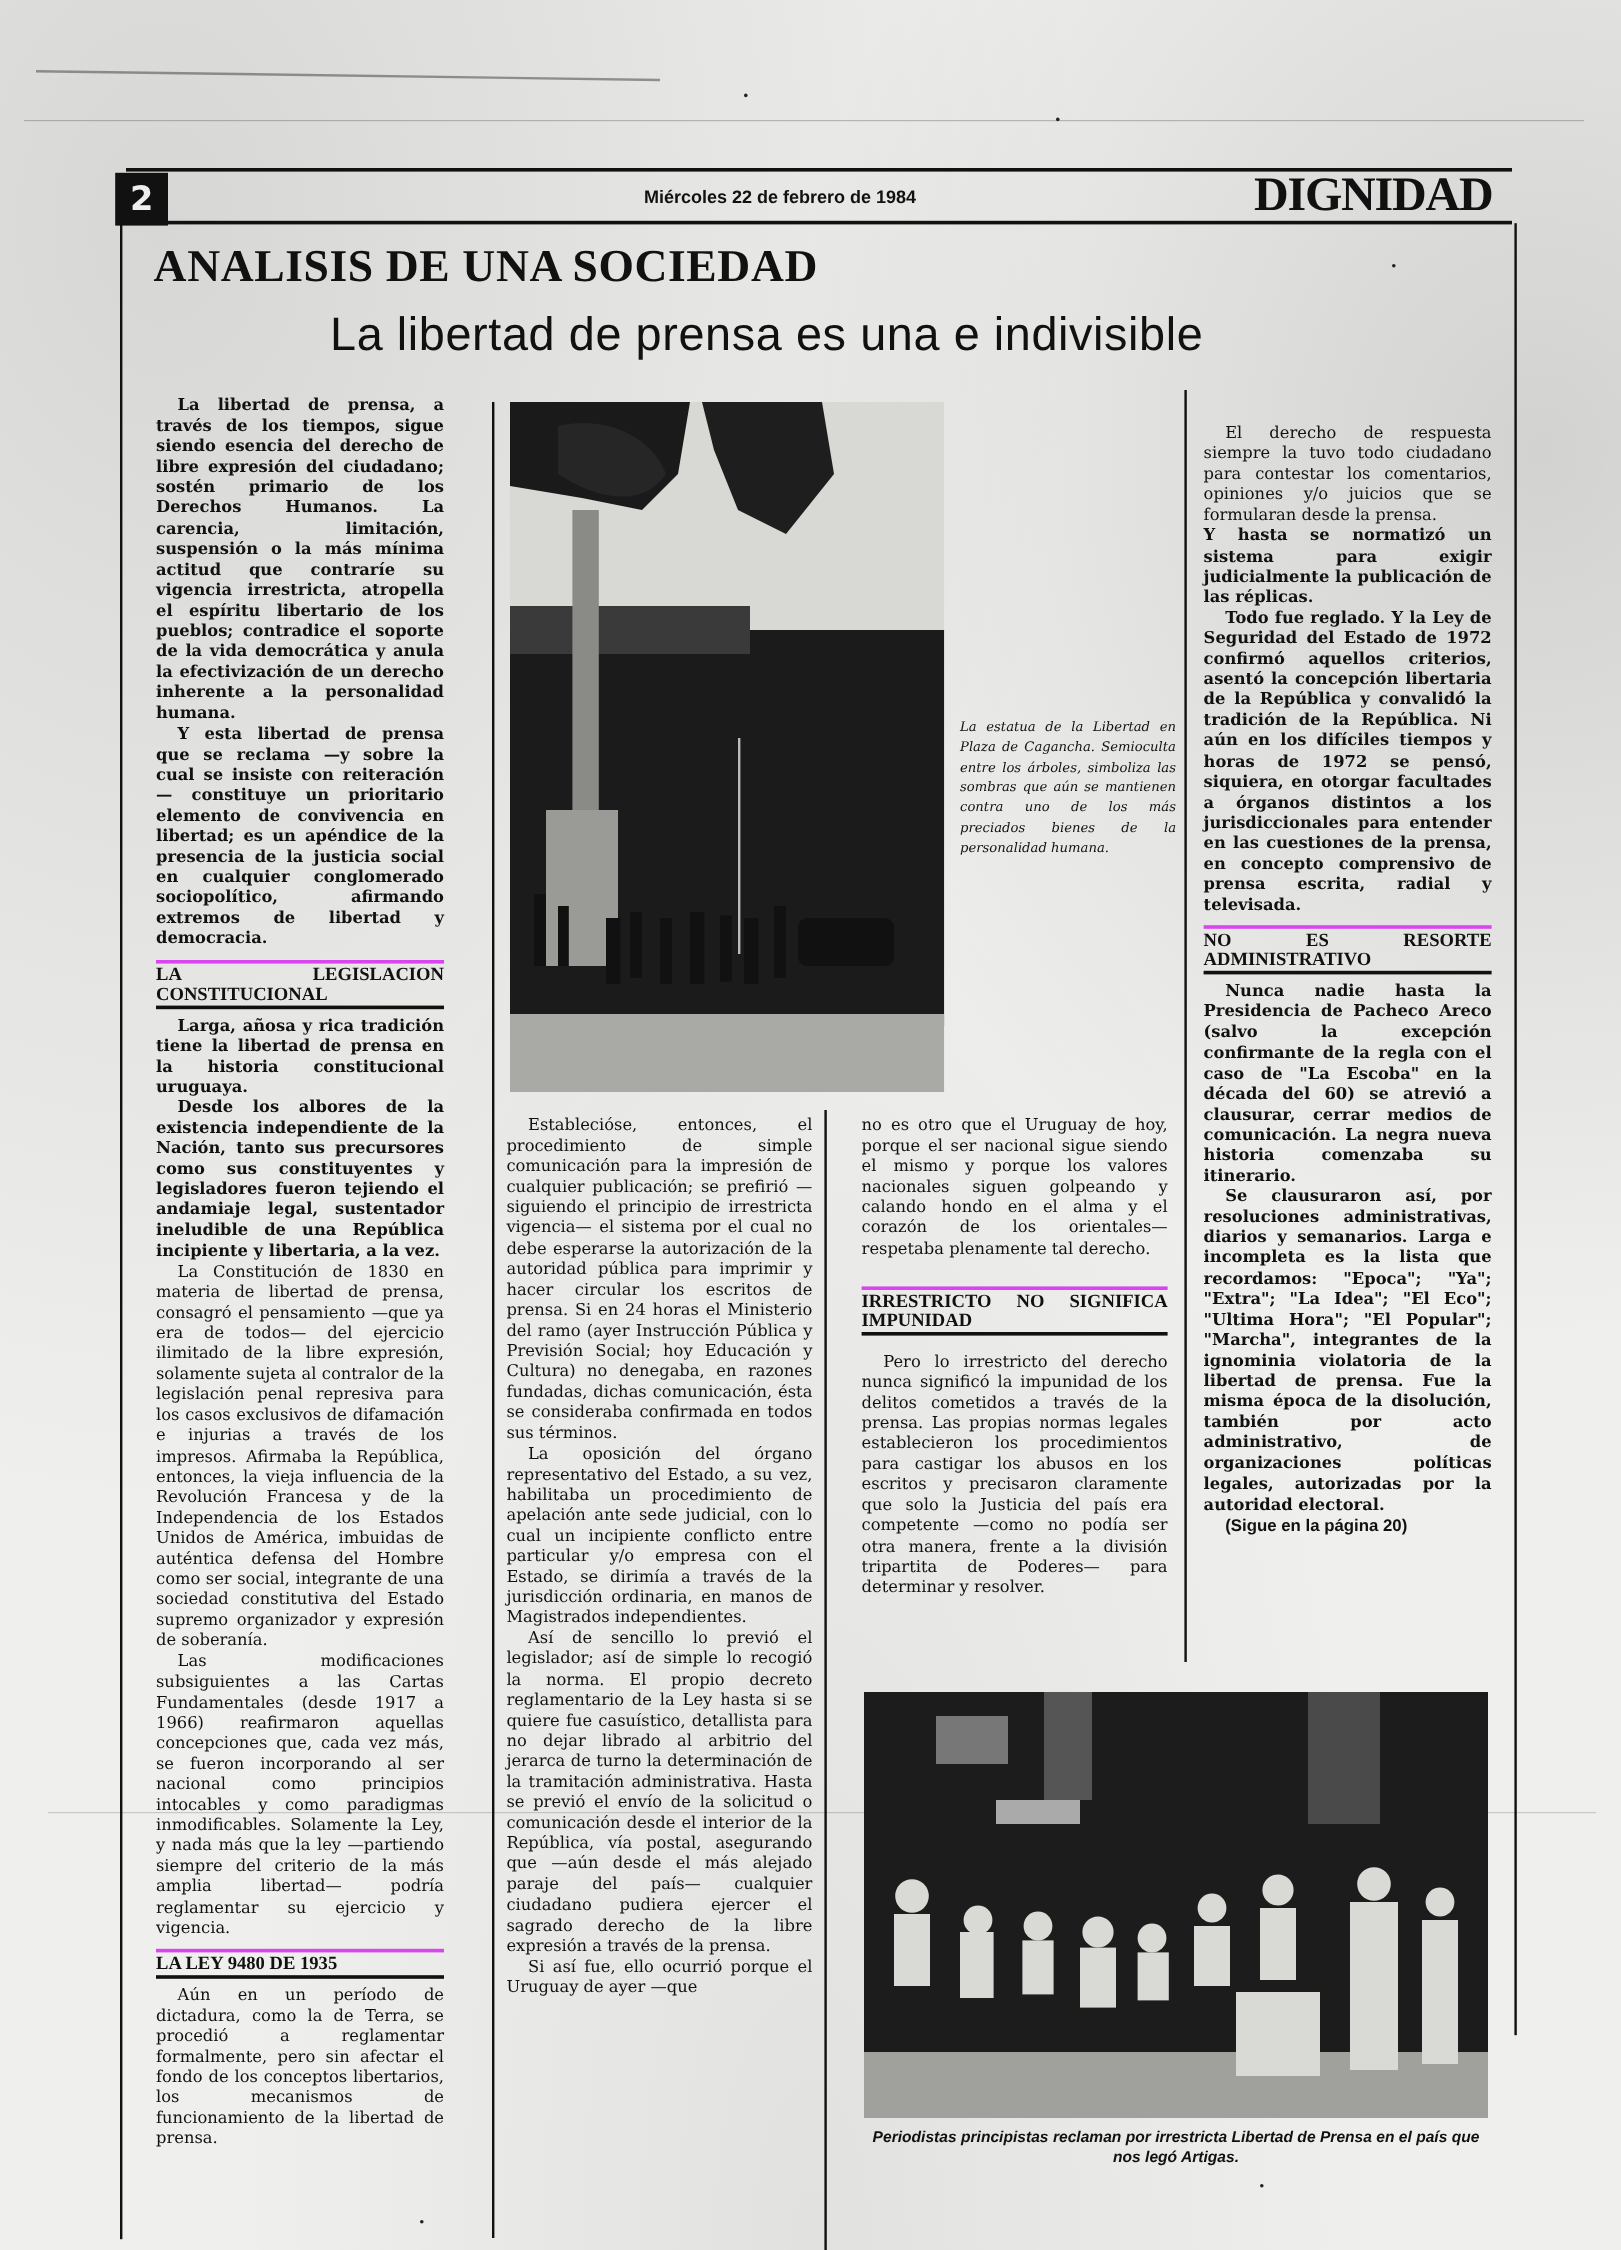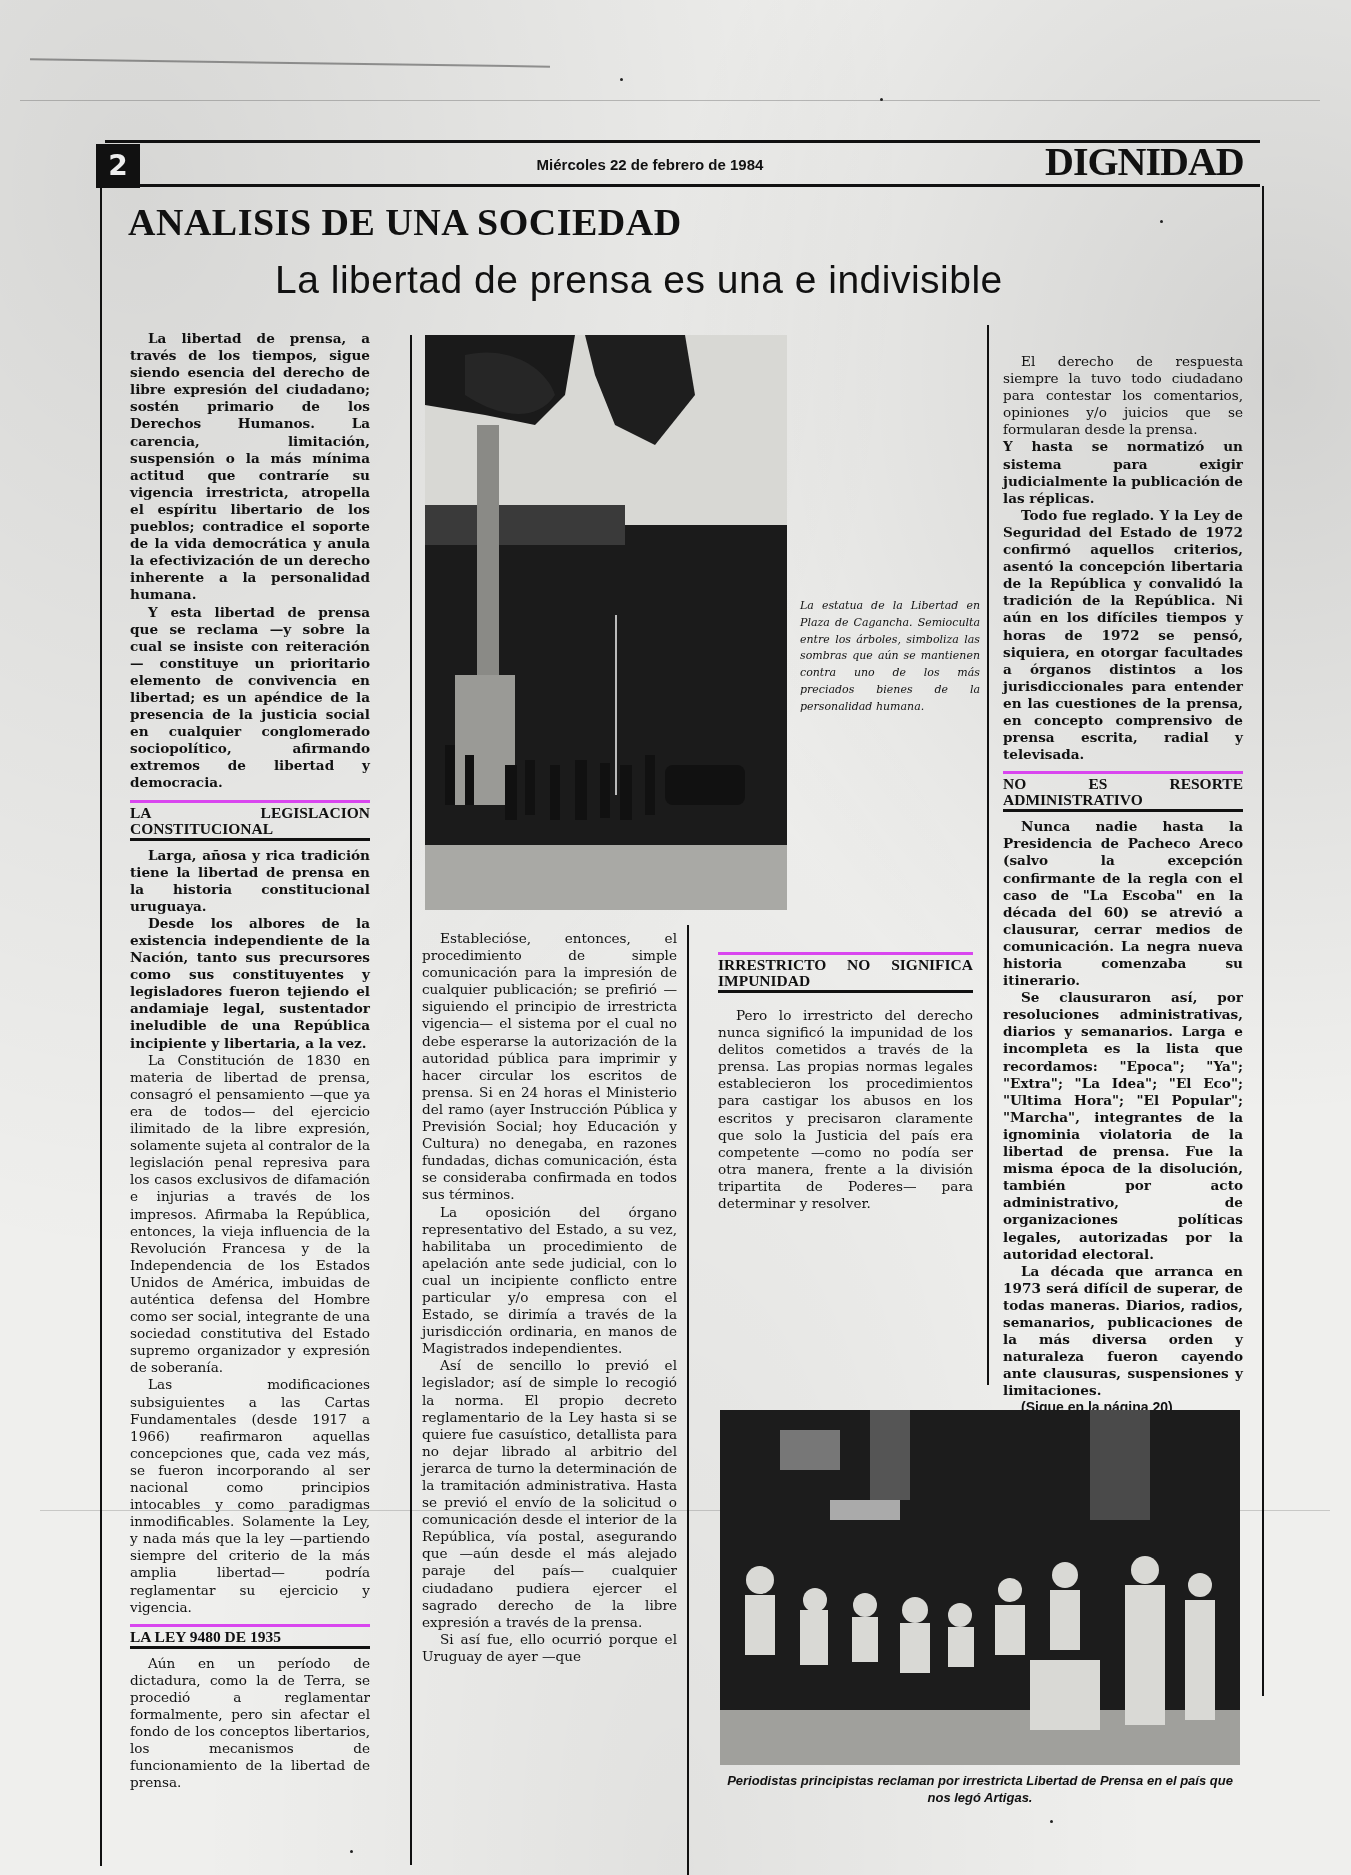--- a/index.html
+++ b/index.html
@@ -136,32 +136,32 @@
 <div class="caption" style="left:800px; top:598px; width:180px;">La estatua de la Libertad en Plaza de Cagancha. Semioculta entre los árboles, simboliza las sombras que aún se mantienen contra uno de los más preciados bienes de la personalidad humana.</div>
 
 <div class="col" style="left:422px; top:930px; width:255px;">
   <p>Establecióse, entonces, el procedimiento de simple comunicación para la impresión de cualquier publicación; se prefirió —siguiendo el principio de irrestricta vigencia— el sistema por el cual no debe esperarse la autorización de la autoridad pública para imprimir y hacer circular los escritos de prensa. Si en 24 horas el Ministerio del ramo (ayer Instrucción Pública y Previsión Social; hoy Educación y Cultura) no denegaba, en razones fundadas, dichas comunicación, ésta se consideraba confirmada en todos sus términos.</p>
   <p>La oposición del órgano representativo del Estado, a su vez, habilitaba un procedimiento de apelación ante sede judicial, con lo cual un incipiente conflicto entre particular y/o empresa con el Estado, se dirimía a través de la jurisdicción ordinaria, en manos de Magistrados independientes.</p>
   <p>Así de sencillo lo previó el legislador; así de simple lo recogió la norma. El propio decreto reglamentario de la Ley hasta si se quiere fue casuístico, detallista para no dejar librado al arbitrio del jerarca de turno la determinación de la tramitación administrativa. Hasta se previó el envío de la solicitud o comunicación desde el interior de la República, vía postal, asegurando que —aún desde el más alejado paraje del país— cualquier ciudadano pudiera ejercer el sagrado derecho de la libre expresión a través de la prensa.</p>
   <p>Si así fue, ello ocurrió porque el Uruguay de ayer —que</p>
 </div>
 
 <div class="col" style="left:718px; top:930px; width:255px;">
+  <p class="noindent">no es otro que el Uruguay de hoy, porque el ser nacional sigue siendo el mismo y porque los valores nacionales siguen golpeando y calando hondo en el alma y el corazón de los orientales— respetaba plenamente tal derecho.</p>
   <div class="section-head" style="margin-top:22px;">IRRESTRICTO NO SIGNIFICA IMPUNIDAD</div>
   <p style="margin-top:14px;">Pero lo irrestricto del derecho nunca significó la impunidad de los delitos cometidos a través de la prensa. Las propias normas legales establecieron los procedimientos para castigar los abusos en los escritos y precisaron claramente que solo la Justicia del país era competente —como no podía ser otra manera, frente a la división tripartita de Poderes— para determinar y resolver.</p>
 </div>
 
 <div class="col bold" style="left:1003px; top:353px; width:240px;">
   <p style="font-weight:normal;">El derecho de respuesta siempre la tuvo todo ciudadano para contestar los comentarios, opiniones y/o juicios que se formularan desde la prensa.</p>
   <p class="noindent">Y hasta se normatizó un sistema para exigir judicialmente la publicación de las réplicas.</p>
   <p>Todo fue reglado. Y la Ley de Seguridad del Estado de 1972 confirmó aquellos criterios, asentó la concepción libertaria de la República y convalidó la tradición de la República. Ni aún en los difíciles tiempos y horas de 1972 se pensó, siquiera, en otorgar facultades a órganos distintos a los jurisdiccionales para entender en las cuestiones de la prensa, en concepto comprensivo de prensa escrita, radial y televisada.</p>
   <div class="section-head">NO ES RESORTE ADMINISTRATIVO</div>
   <p>Nunca nadie hasta la Presidencia de Pacheco Areco (salvo la excepción confirmante de la regla con el caso de "La Escoba" en la década del 60) se atrevió a clausurar, cerrar medios de comunicación. La negra nueva historia comenzaba su itinerario.</p>
   <p>Se clausuraron así, por resoluciones administrativas, diarios y semanarios. Larga e incompleta es la lista que recordamos: "Epoca"; "Ya"; "Extra"; "La Idea"; "El Eco"; "Ultima Hora"; "El Popular"; "Marcha", integrantes de la ignominia violatoria de la libertad de prensa. Fue la misma época de la disolución, también por acto administrativo, de organizaciones políticas legales, autorizadas por la autoridad electoral.</p>
-  <p>La década que arranca en 1973 será difícil de superar, de todas maneras. Diarios, radios, semanarios, publicaciones de la más diversa orden y naturaleza fueron cayendo ante clausuras, suspensiones y limitaciones.</p>
   <p class="continued">(Sigue en la página 20)</p>
 </div>
 
 <div class="photo" style="left:720px; top:1410px; width:520px; height:355px;">
   <svg viewBox="0 0 520 355" preserveAspectRatio="none">
     <rect x="0" y="0" width="520" height="355" fill="#1c1c1c"></rect>
     <rect x="60" y="20" width="60" height="40" fill="#777"></rect>
     <rect x="150" y="0" width="40" height="90" fill="#555"></rect>
     <rect x="370" y="0" width="60" height="110" fill="#4a4a4a"></rect>
     <rect x="110" y="90" width="70" height="20" fill="#aaa"></rect>

